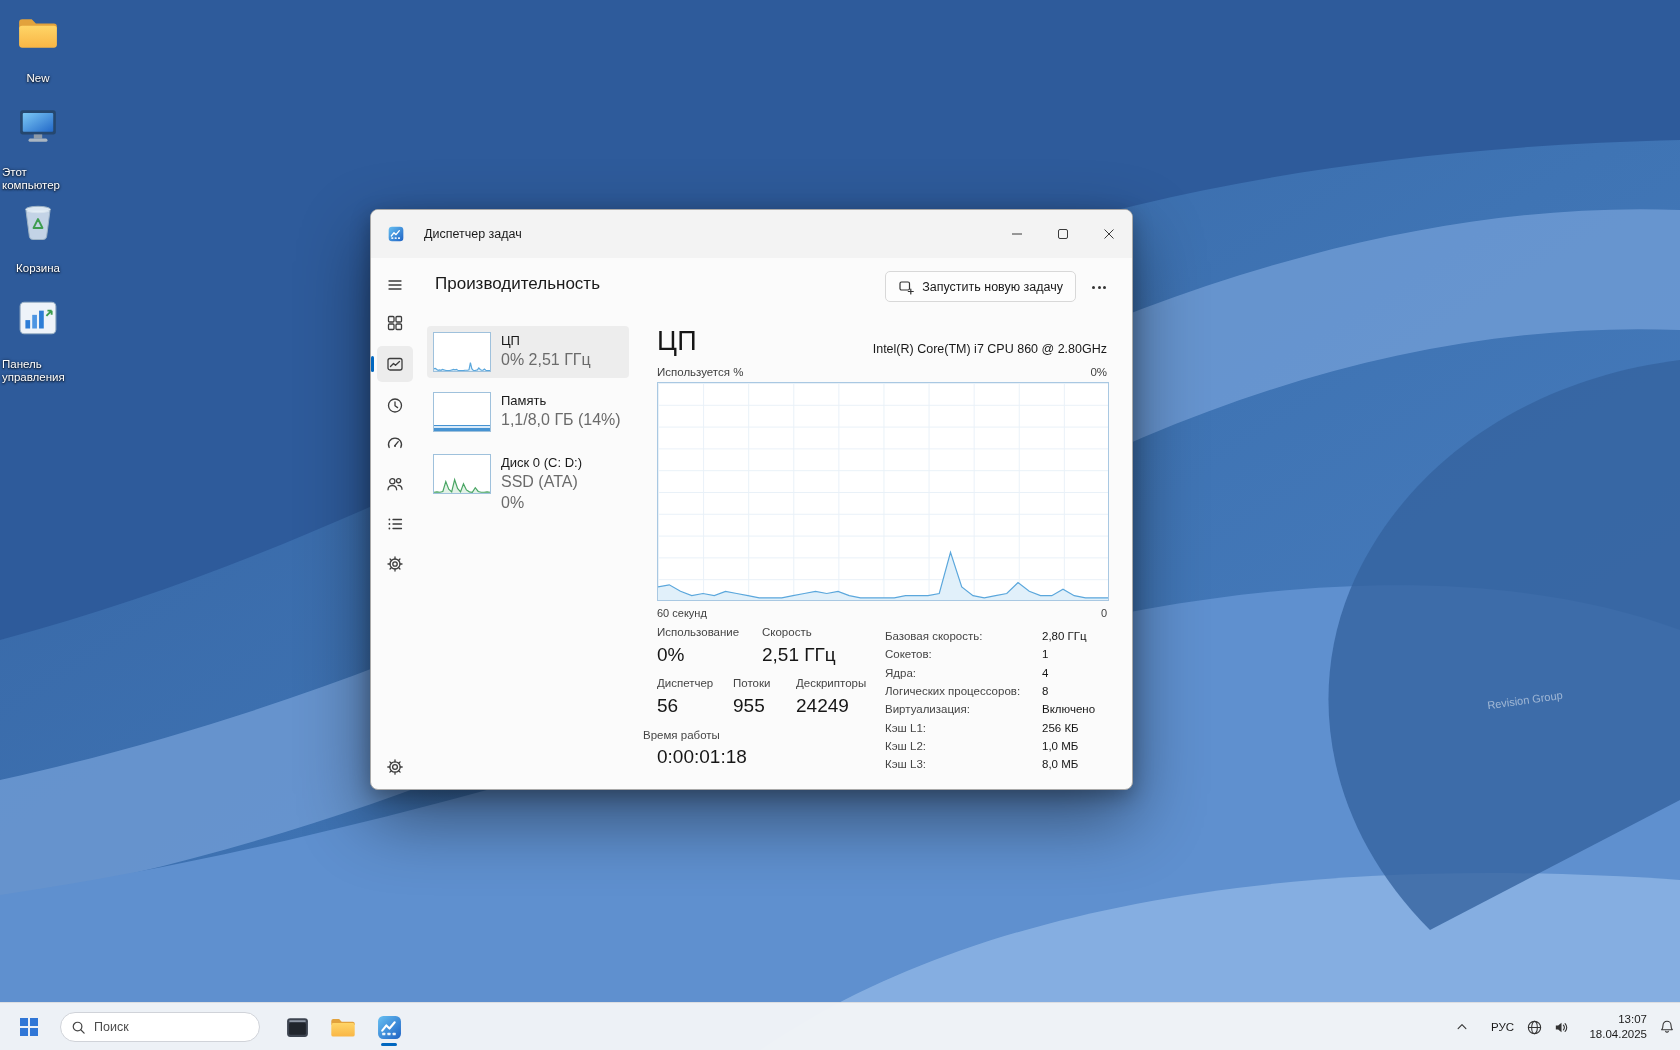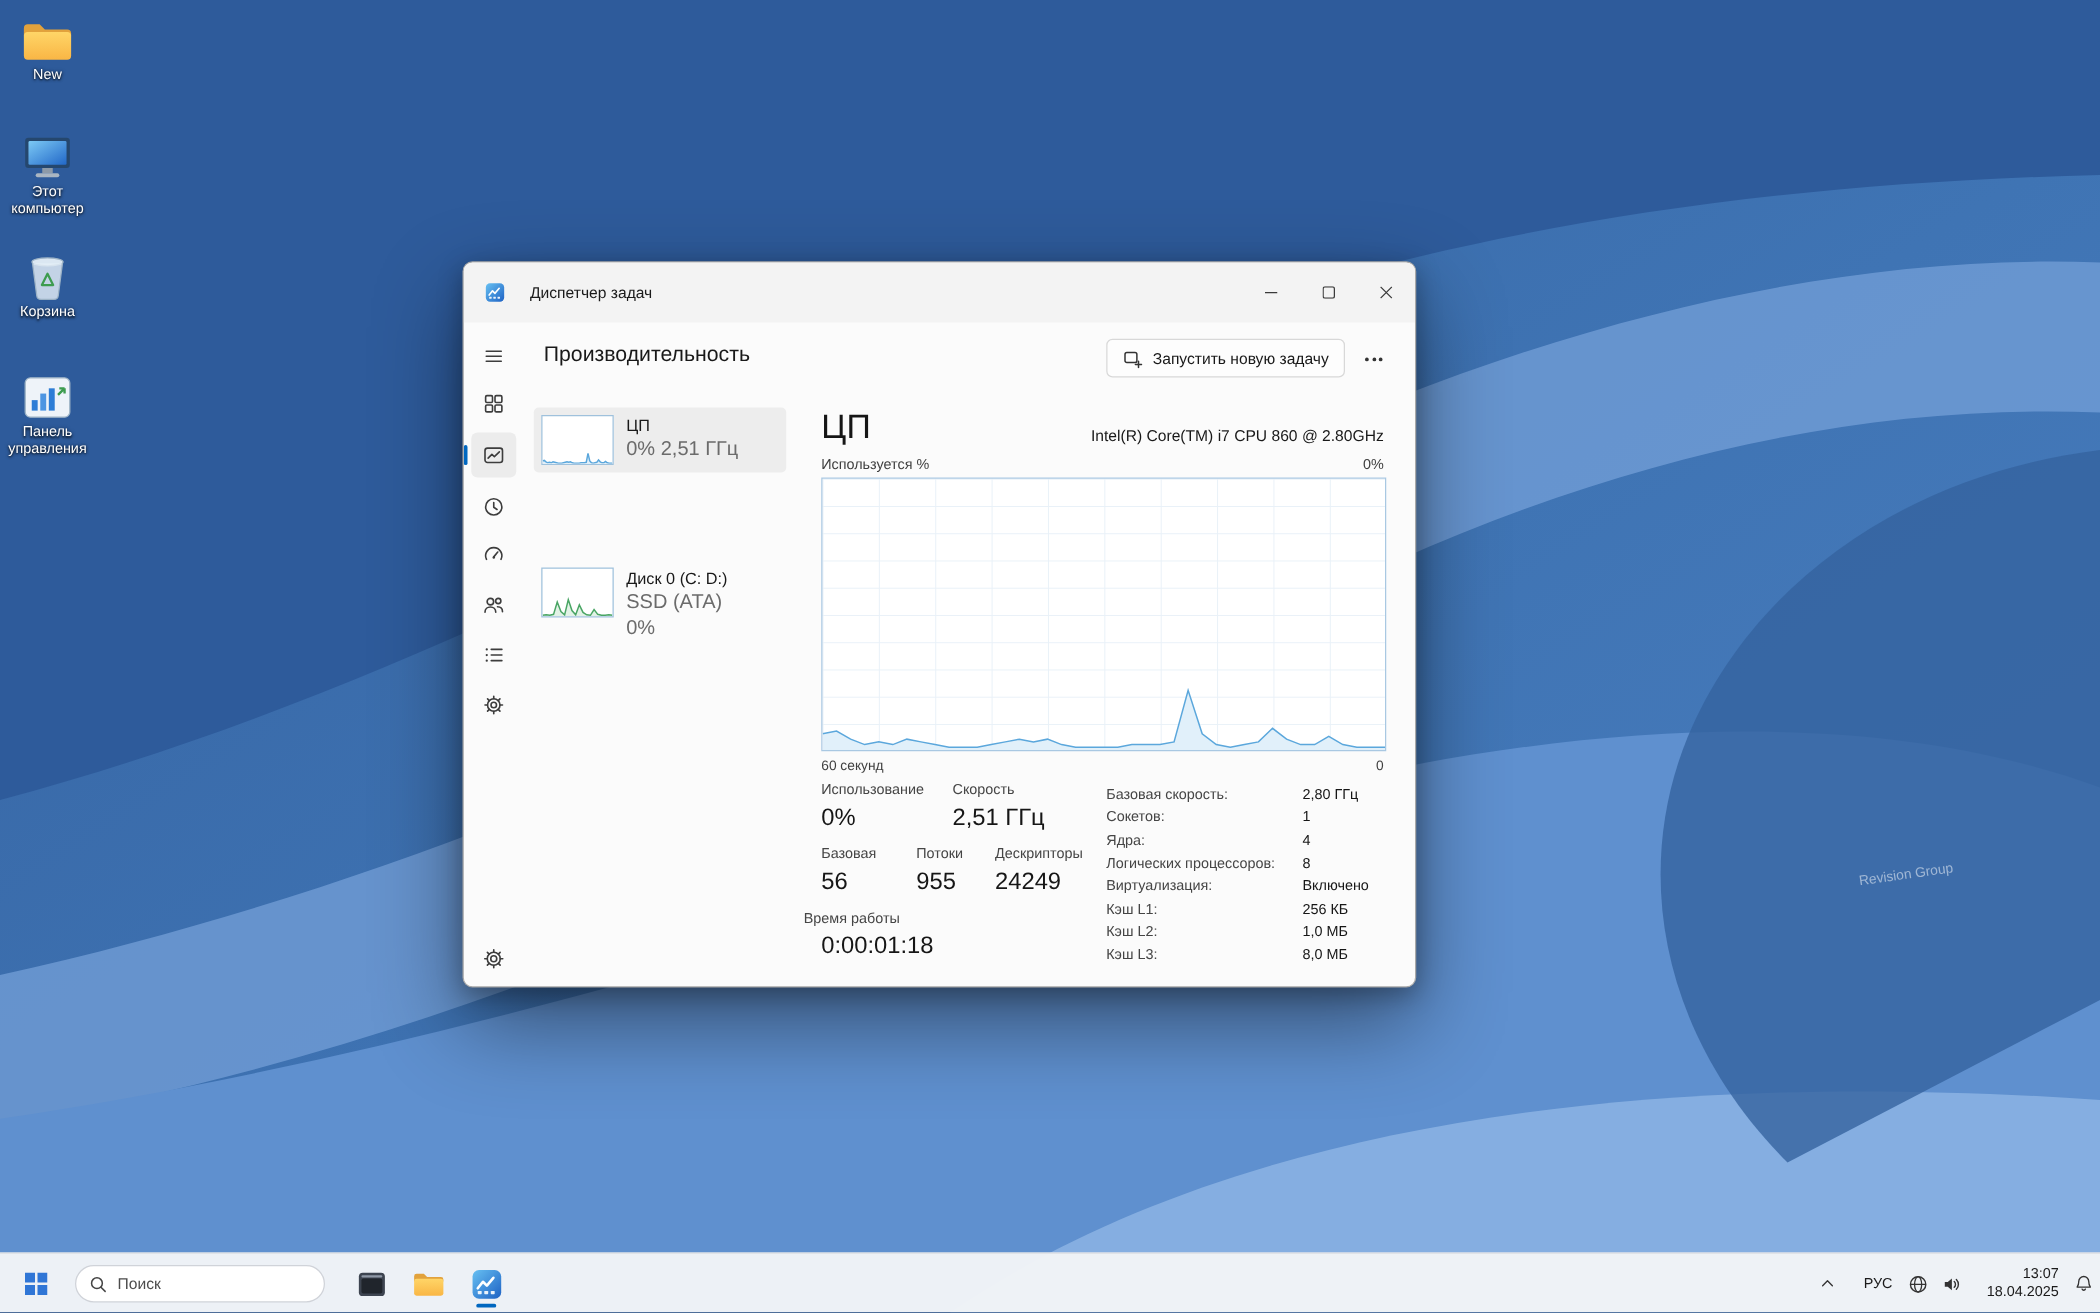--- a/index.html
+++ b/index.html
@@ -4,21 +4,21 @@
 <style>
   *{margin:0;padding:0;box-sizing:border-box}
   html,body{width:1680px;height:1050px;overflow:hidden}
   body{font-family:"Liberation Sans",sans-serif;background:#222;cursor:default}
   .screen{position:relative;width:1680px;height:1050px;overflow:hidden;background:#3a6db5}
   .wallpaper{position:absolute;inset:0;width:100%;height:100%}
   .watermark{position:absolute;left:1487px;top:694px;font-size:11px;color:rgba(255,255,255,.5);transform:rotate(-8deg);white-space:nowrap}
 
   
   .desk-icon{position:absolute;left:2px;width:72px;display:flex;flex-direction:column;align-items:center;border-radius:4px;padding:3px 0}
-  .desk-label{margin-top:3px;font-size:11.5px;line-height:13px;color:#fff;text-align:center;
+  .desk-label{margin-top:21px;font-size:11.5px;line-height:13px;color:#fff;
     text-shadow:0 1px 2px rgba(0,0,0,.85),0 0 3px rgba(0,0,0,.55)}
 
   
   .tm-window{position:absolute;left:370px;top:209px;width:763px;height:581px;background:#fbfbfb;
     border:1px solid #a8a8a8;border-radius:8px;overflow:hidden;
     box-shadow:0 28px 70px rgba(0,0,0,.45),0 6px 20px rgba(0,0,0,.28)}
   .titlebar{position:absolute;left:0;top:0;right:0;height:48px;background:#f3f3f3;display:flex;align-items:center;padding-left:17px;gap:20px}
   .title{font-size:12.5px;color:#1b1b1b}
   .caps{position:absolute;right:0;top:0;height:48px;display:flex}
   .cap{width:46px;height:100%;display:flex;align-items:center;justify-content:center}
@@ -272,20 +272,30 @@
             <polygon points="0,38 0.00,35.72 1.40,35.34 2.80,36.48 4.20,37.24 5.60,36.86 7.00,37.24 8.40,36.48 9.80,36.86 11.20,37.24 12.60,37.62 14.00,37.62 15.40,37.62 16.80,37.24 18.20,36.86 19.60,36.48 21.00,36.86 22.40,36.48 23.80,37.24 25.20,37.62 26.60,37.62 28.00,37.62 29.40,37.62 30.80,37.24 32.20,37.24 33.60,37.24 35.00,36.86 36.40,29.64 37.80,35.72 39.20,37.24 40.60,37.62 42.00,37.24 43.40,36.86 44.80,34.96 46.20,36.48 47.60,37.24 49.00,37.24 50.40,36.10 51.80,37.24 53.20,37.62 54.60,37.62 56.00,37.62 56,38" fill="#e1f0fa"></polygon>
             <polyline points="0.00,35.72 1.40,35.34 2.80,36.48 4.20,37.24 5.60,36.86 7.00,37.24 8.40,36.48 9.80,36.86 11.20,37.24 12.60,37.62 14.00,37.62 15.40,37.62 16.80,37.24 18.20,36.86 19.60,36.48 21.00,36.86 22.40,36.48 23.80,37.24 25.20,37.62 26.60,37.62 28.00,37.62 29.40,37.62 30.80,37.24 32.20,37.24 33.60,37.24 35.00,36.86 36.40,29.64 37.80,35.72 39.20,37.24 40.60,37.62 42.00,37.24 43.40,36.86 44.80,34.96 46.20,36.48 47.60,37.24 49.00,37.24 50.40,36.10 51.80,37.24 53.20,37.62 54.60,37.62 56.00,37.62" fill="none" stroke="#5ba7dc" stroke-width="1.2"></polyline>
           </svg>
       </div>
       <div class="pi-text">
         <div class="pi-name">ЦП</div>
         <div class="pi-sub">0% 2,51 ГГц</div>
       </div>
     </div>
 
+    <div class="perf-item" style="top:176px;height:52px">
+      <div class="thumb">
+        <div class="mem-fill" style="height: 15%; background: rgb(216, 234, 249); border-top: 1.5px solid rgb(70, 147, 210);"></div>
+        <div class="mem-base" style="background: rgb(70, 147, 210);"></div>
+      </div>
+      <div class="pi-text">
+        <div class="pi-name">Память</div>
+        <div class="pi-sub">1,1/8,0 ГБ (14%)</div>
+      </div>
+    </div>
 
     <div class="perf-item" style="top:238px;height:64px">
       <div class="thumb">
         <svg id="disk-thumb-svg" viewBox="0 0 56 38" preserveAspectRatio="none">
             <polygon points="0,38 0.00,37.24 2.95,36.86 5.89,37.24 8.84,36.48 11.79,26.60 14.74,34.20 17.68,36.86 20.63,24.70 23.58,33.44 26.53,36.86 29.47,28.88 32.42,34.96 35.37,36.86 38.32,37.24 41.26,32.68 44.21,36.48 47.16,37.24 50.11,37.24 53.05,36.86 56.00,37.24 56,38" fill="#e2f2e6"></polygon>
             <polyline points="0.00,37.24 2.95,36.86 5.89,37.24 8.84,36.48 11.79,26.60 14.74,34.20 17.68,36.86 20.63,24.70 23.58,33.44 26.53,36.86 29.47,28.88 32.42,34.96 35.37,36.86 38.32,37.24 41.26,32.68 44.21,36.48 47.16,37.24 50.11,37.24 53.05,36.86 56.00,37.24" fill="none" stroke="#49a564" stroke-width="1.2"></polyline>
           </svg>
       </div>
       <div class="pi-text">
         <div class="pi-name">Диск 0 (C: D:)</div>
@@ -307,21 +317,21 @@
     </div>
 
     <div class="axis-l">60 секунд</div>
     <div class="axis-r">0</div>
 
     <div class="sl" style="left:286px;top:416px">Использование</div>
     <div class="sl" style="left:391px;top:416px">Скорость</div>
     <div class="sv" style="left:286px;top:434px">0%</div>
     <div class="sv" style="left:391px;top:434px">2,51 ГГц</div>
 
-    <div class="sl" style="left:286px;top:467px">Базовая</div>
+    <div class="sl" style="left:286px;top:467px">Диспетчер</div>
     <div class="sl" style="left:362px;top:467px">Потоки</div>
     <div class="sl" style="left:425px;top:467px">Дескрипторы</div>
     <div class="sv" style="left:286px;top:485px">56</div>
     <div class="sv" style="left:362px;top:485px">955</div>
     <div class="sv" style="left:425px;top:485px">24249</div>
 
     <div class="sl" style="left:272px;top:519px">Время работы</div>
     <div class="sv" style="left:286px;top:536px">0:00:01:18</div>
 
     <div class="rstats">

